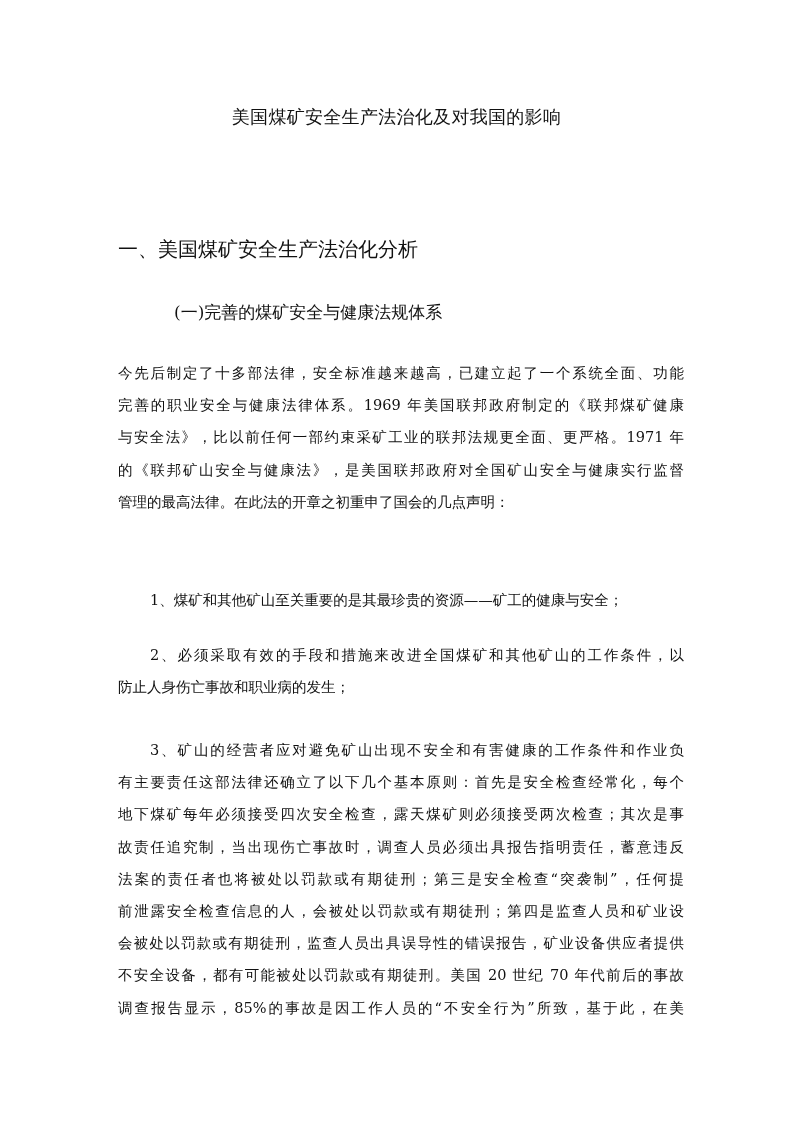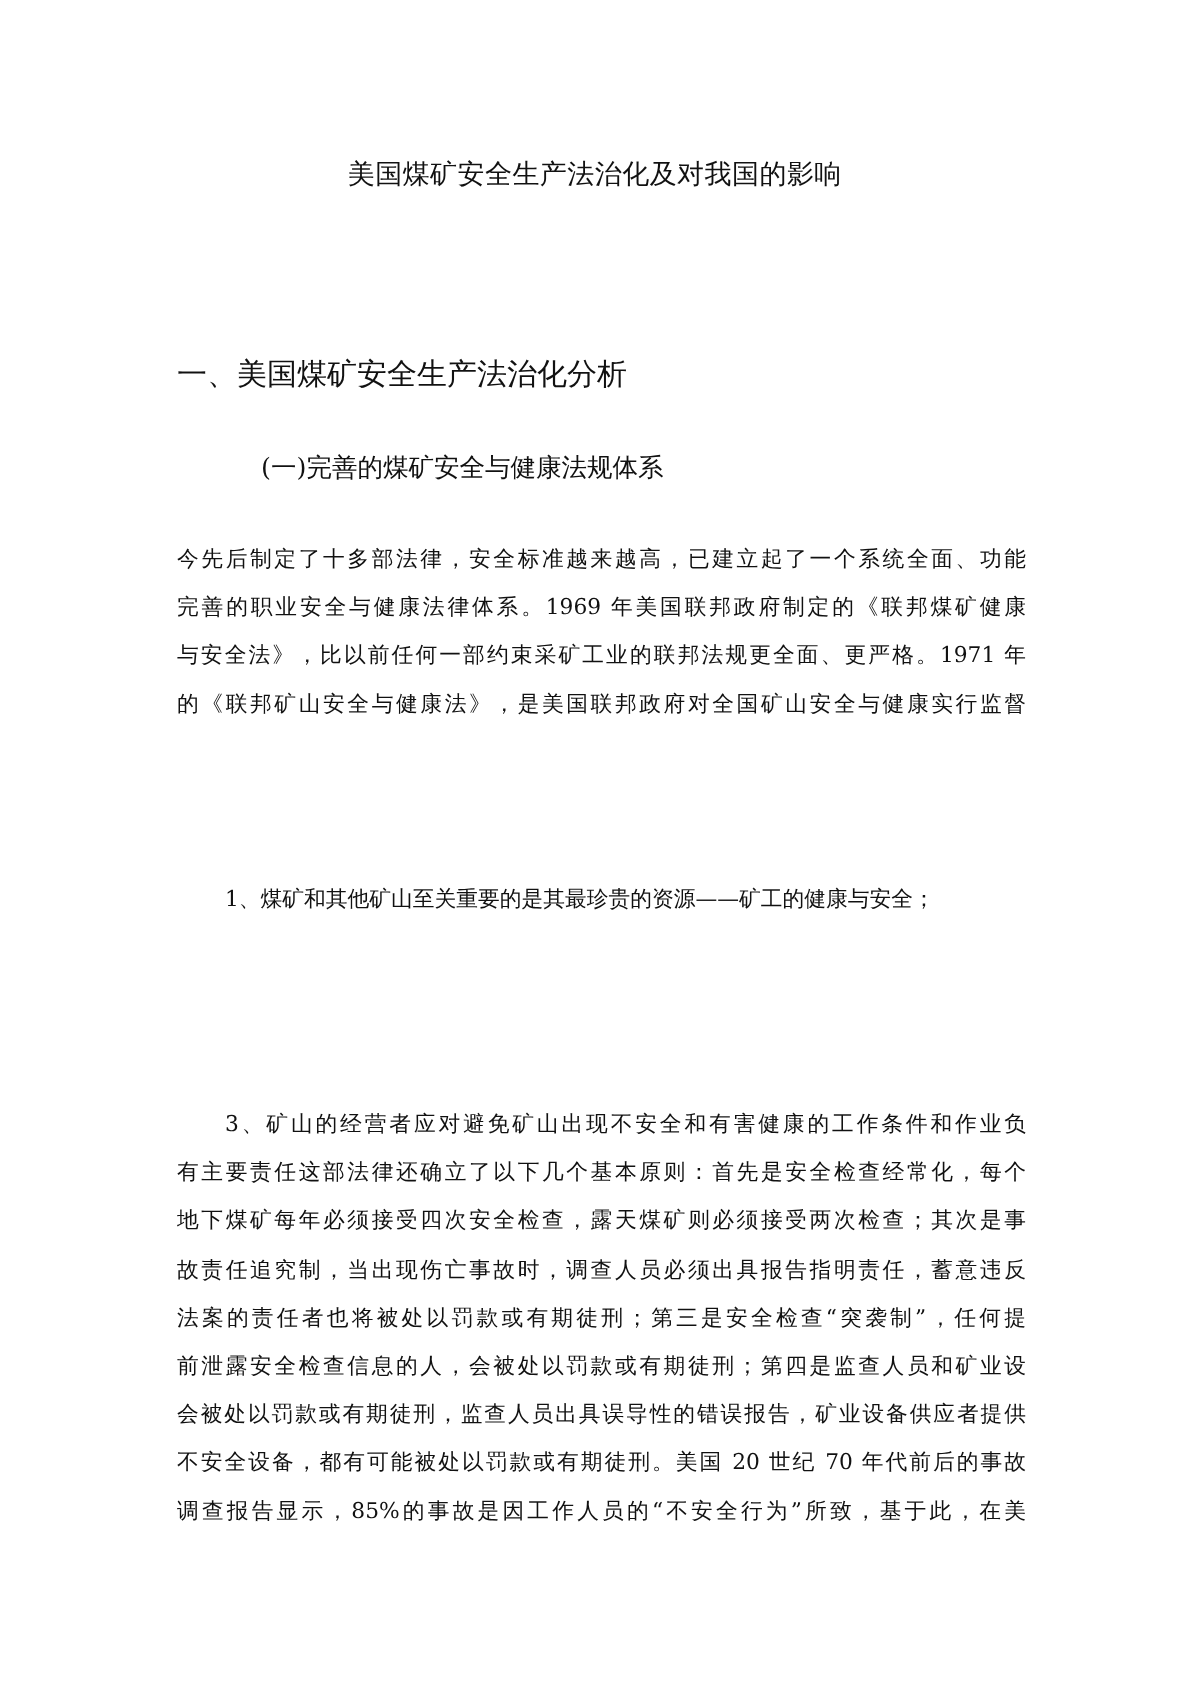--- a/index.html
+++ b/index.html
@@ -25,26 +25,31 @@
 
   <div class="h1">一、美国煤矿安全生产法治化分析</div>
 
   <div class="h2">(一)完善的煤矿安全与健康法规体系</div>
 
   <div class="para" style="top:357px;">
     <span class="line">今先后制定了十多部法律，安全标准越来越高，已建立起了一个系统全面、功能</span>
     <span class="line">完善的职业安全与健康法律体系。1969 年美国联邦政府制定的《联邦煤矿健康</span>
     <span class="line">与安全法》，比以前任何一部约束采矿工业的联邦法规更全面、更严格。1971 年</span>
     <span class="line">的《联邦矿山安全与健康法》，是美国联邦政府对全国矿山安全与健康实行监督</span>
+    <span class="line last">管理的最高法律。在此法的开章之初重申了国会的几点声明：</span>
   </div>
 
   <div class="para" style="top:584px;">
     <span class="line first last">1、煤矿和其他矿山至关重要的是其最珍贵的资源——矿工的健康与安全；</span>
   </div>
 
+  <div class="para" style="top:639px;">
+    <span class="line first">2、必须采取有效的手段和措施来改进全国煤矿和其他矿山的工作条件，以</span>
+    <span class="line last">防止人身伤亡事故和职业病的发生；</span>
+  </div>
 
   <div class="para" style="top:734px;">
     <span class="line first">3、矿山的经营者应对避免矿山出现不安全和有害健康的工作条件和作业负</span>
     <span class="line">有主要责任这部法律还确立了以下几个基本原则：首先是安全检查经常化，每个</span>
     <span class="line">地下煤矿每年必须接受四次安全检查，露天煤矿则必须接受两次检查；其次是事</span>
     <span class="line">故责任追究制，当出现伤亡事故时，调查人员必须出具报告指明责任，蓄意违反</span>
     <span class="line">法案的责任者也将被处以罚款或有期徒刑；第三是安全检查“突袭制”，任何提</span>
     <span class="line">前泄露安全检查信息的人，会被处以罚款或有期徒刑；第四是监查人员和矿业设</span>
     <span class="line">会被处以罚款或有期徒刑，监查人员出具误导性的错误报告，矿业设备供应者提供</span>
     <span class="line">不安全设备，都有可能被处以罚款或有期徒刑。美国 20 世纪 70 年代前后的事故</span>

